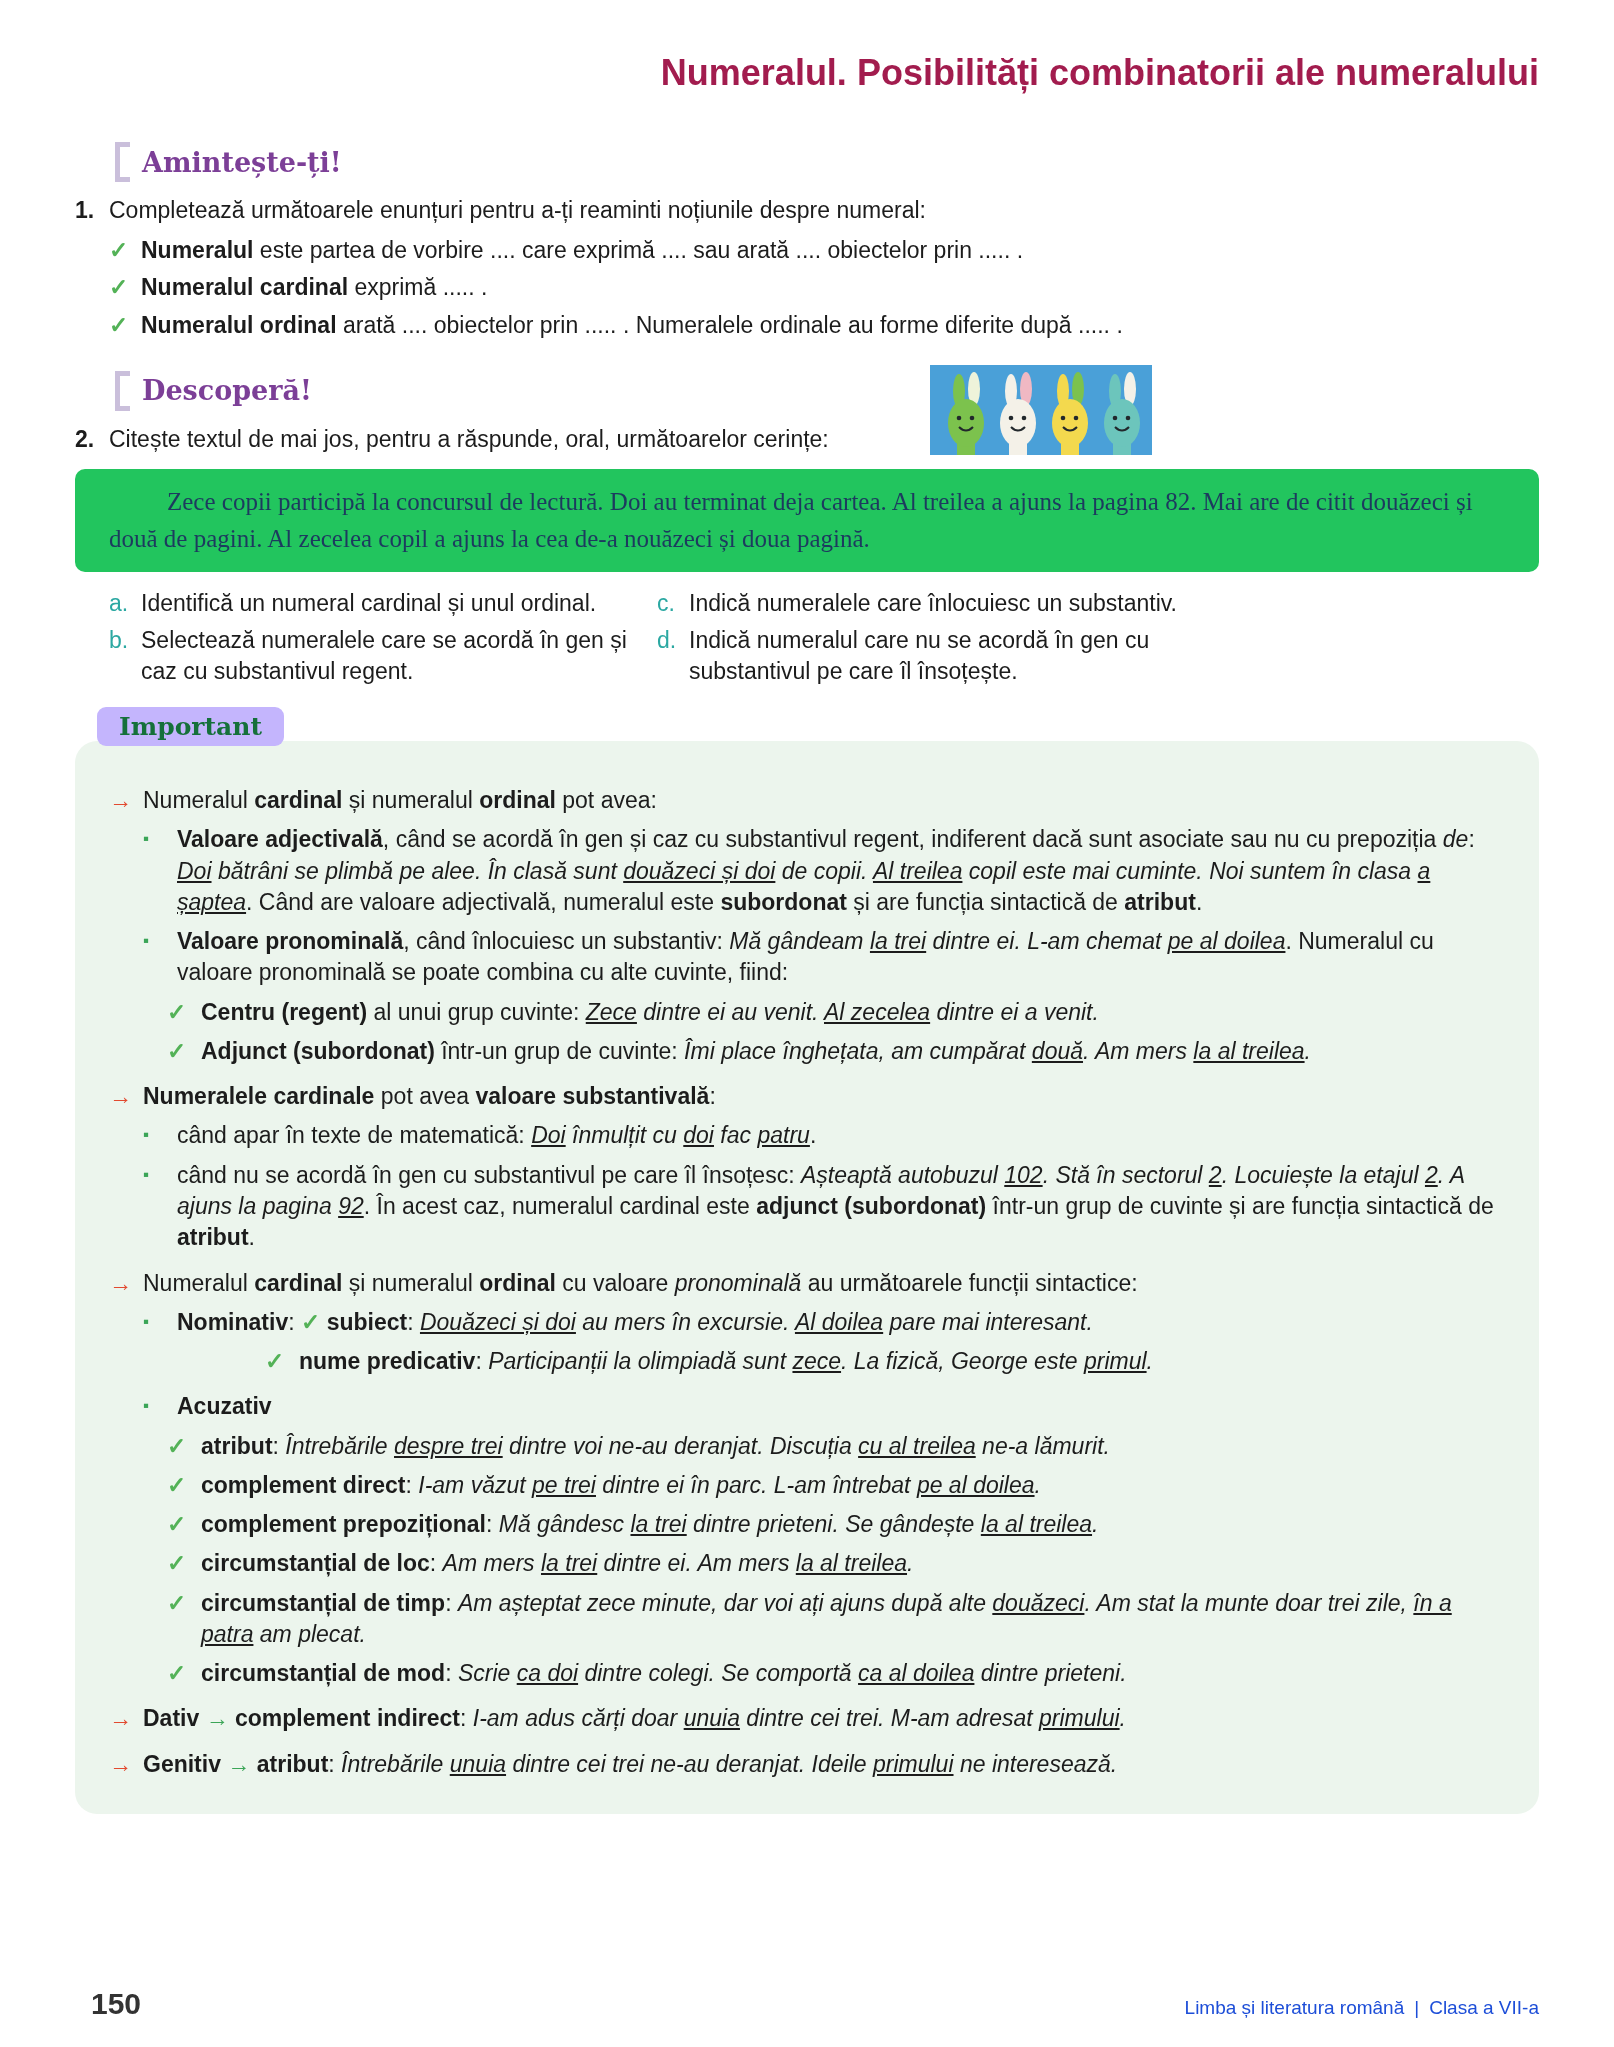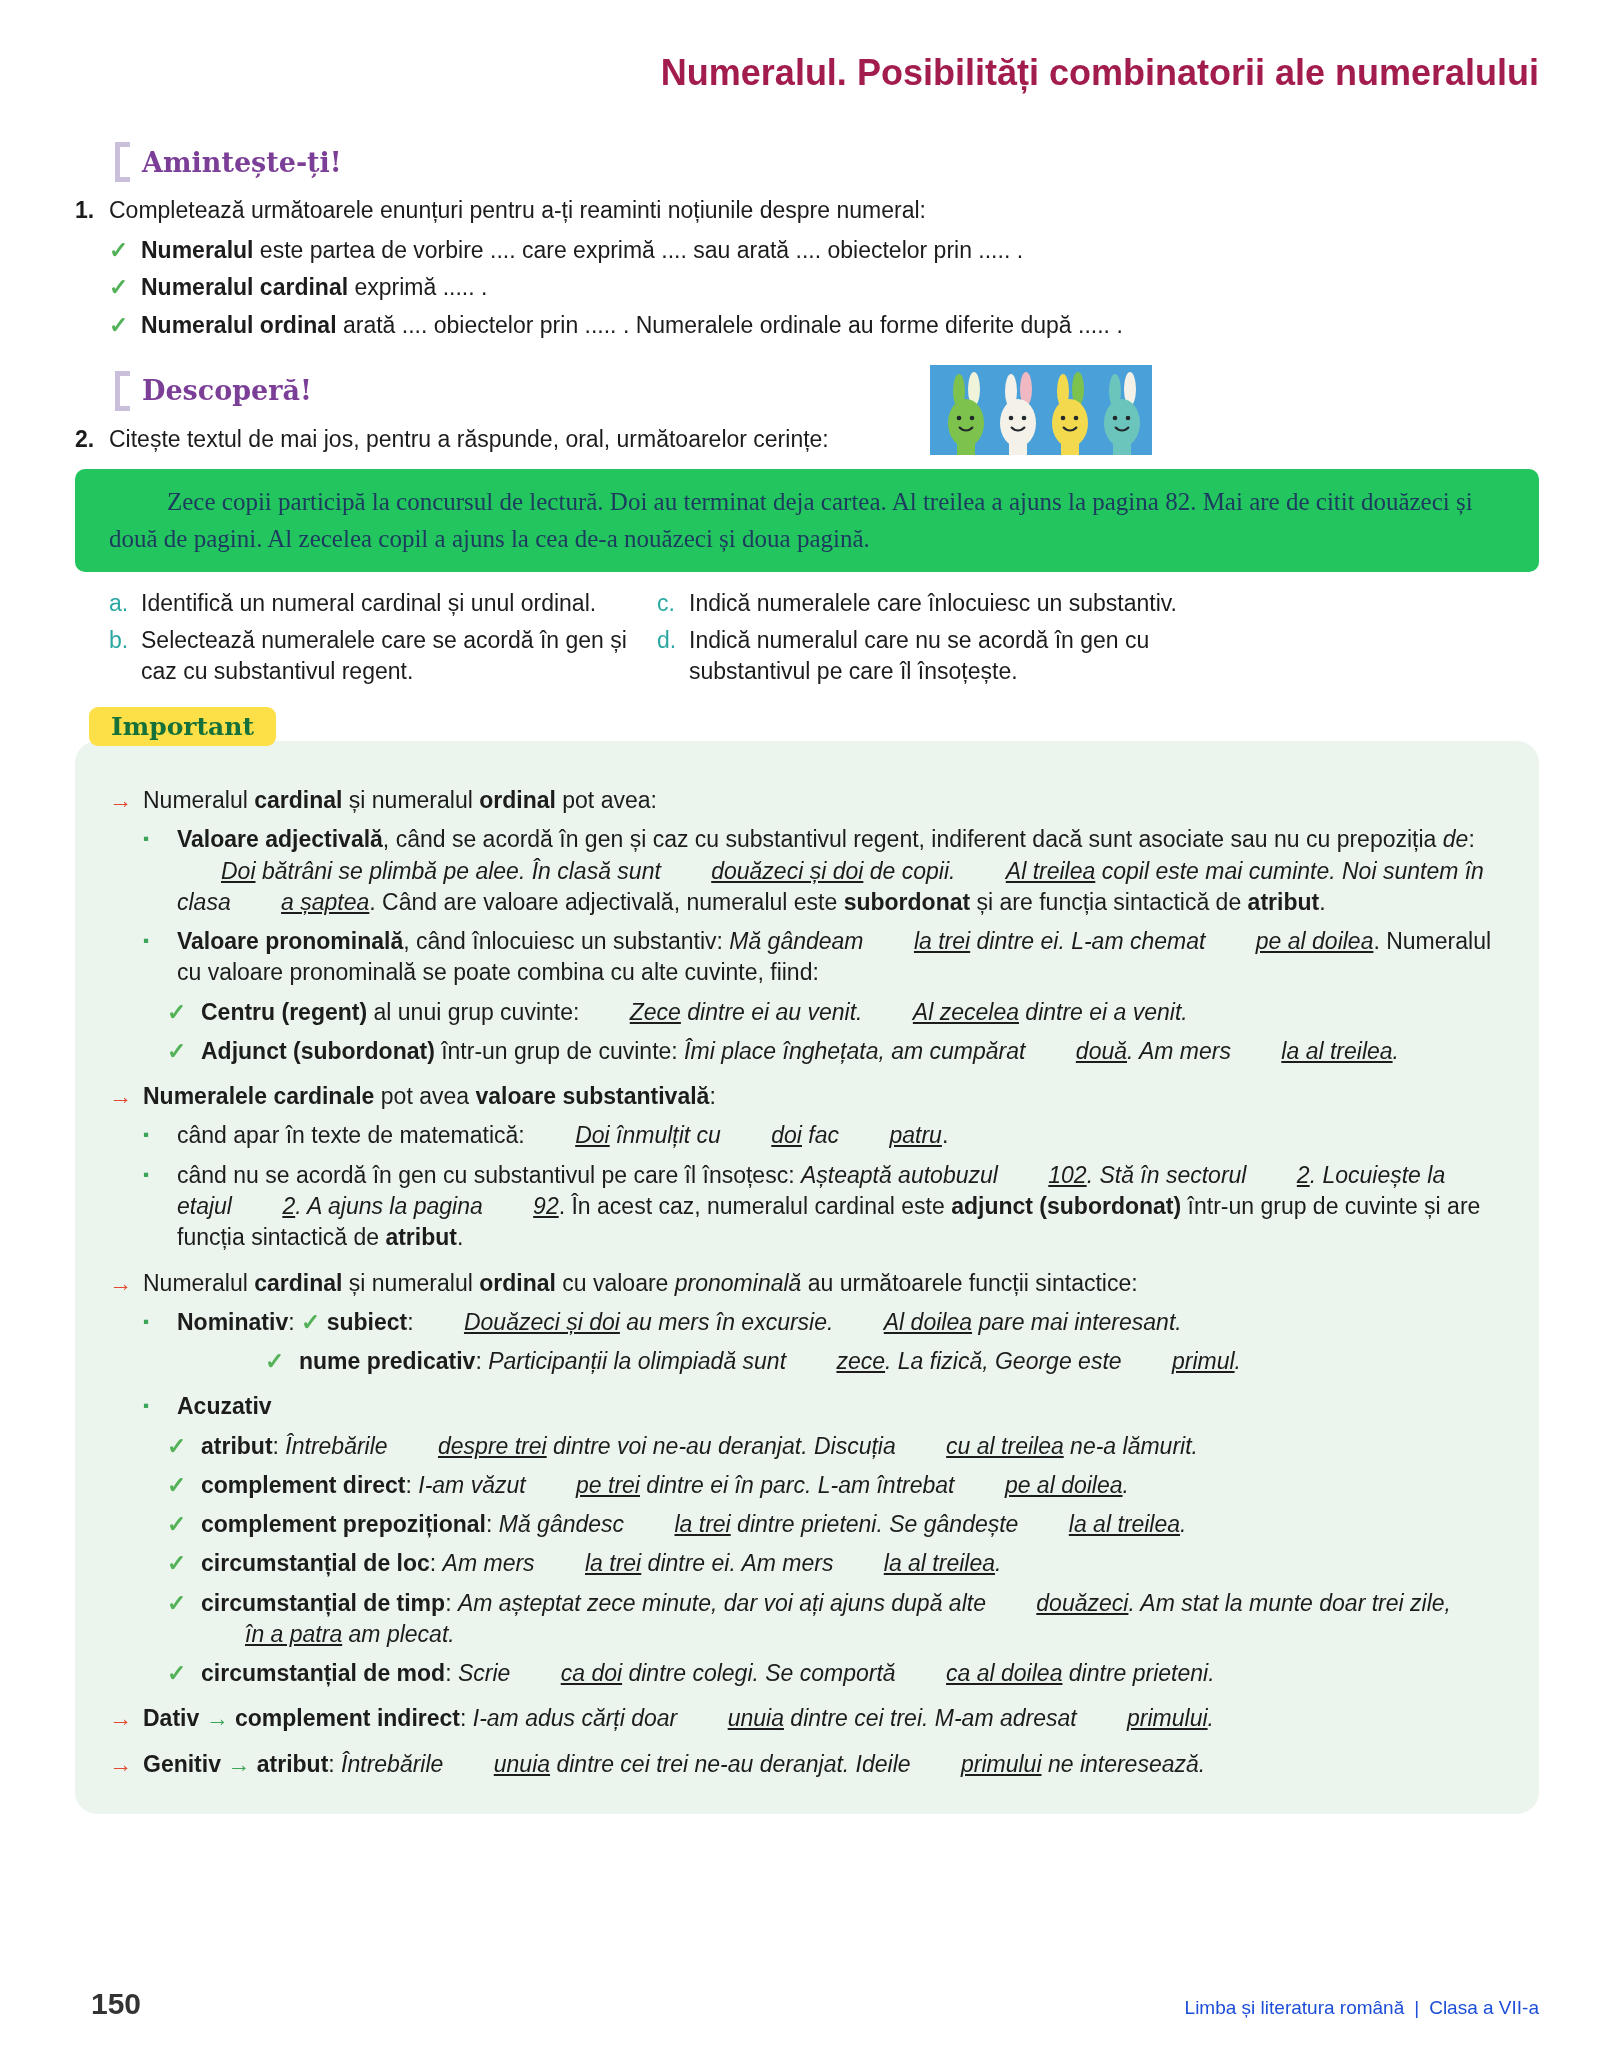--- a/index.html
+++ b/index.html
@@ -33,41 +33,41 @@
     font-family:"Liberation Serif", serif; font-size:25px; line-height:1.5;
     color:#1d3a5f; text-indent:58px;
   }
 
   .q-grid { display:grid; grid-template-columns:520px 562px; column-gap:28px; row-gap:6px; padding-left:34px; line-height:1.35; }
   .q-item { display:flex; gap:8px; }
   .q-letter { color:#2ba8a2; flex:0 0 24px; }
   .q-text { flex:1; }
 
   .imp-badge {
-    position:relative; z-index:2; display:inline-block; margin-left:14px; margin-bottom:-16px;
-    background:#fde047; color:#15703a; font-family:"DejaVu Serif", serif; font-weight:700;
+    position:relative; z-index:2; display:inline-block; margin-left:22px; margin-bottom:-16px;
+    background:#c4b5fd; color:#15703a; font-family:"DejaVu Serif", serif; font-weight:700;
     font-size:25px; padding:5px 22px; border-radius:9px;
   }
   .imp-box { background:#ecf5ed; border-radius:22px; padding:30px 34px 26px; line-height:1.36; }
 
   .imp-item { display:flex; gap:10px; margin:8px 0; }
   .imp-item .itext { flex:1; }
   .lvl0 { margin-top:14px; }
   .lvl1 { margin-left:34px; }
   .lvl2 { margin-left:58px; }
   .lvl2b { margin-left:156px; }
   .gap  { margin-top:14px; }
   .marker { flex:0 0 24px; text-align:left; }
   .m-arrow { color:#e2492f; font-weight:700; }
   .m-sq { color:#3aa557; font-size:17px; padding-top:3px; }
   .m-chk { color:#53b257; font-weight:700; }
 
   .b { font-weight:700; }
   .i { font-style:italic; }
-  .u { text-decoration:underline; text-underline-offset:2px;margin-left:44px; }
+  .u { text-decoration:underline; text-underline-offset:2px; }
   .grn { color:#3aa557; }
   .chkc { color:#53b257; font-weight:700; }
 
   .footer { position:absolute; left:91px; right:75px; bottom:26px; display:flex; justify-content:space-between; align-items:baseline; }
   .pagenum { font-size:30px; font-weight:700; color:#333333; }
   .footer-right { font-size:19px; color:#1d4ed8;margin-left:22px; }
   .f-sep { margin:0 10px; }
 </style>
 </head>
 <body>

